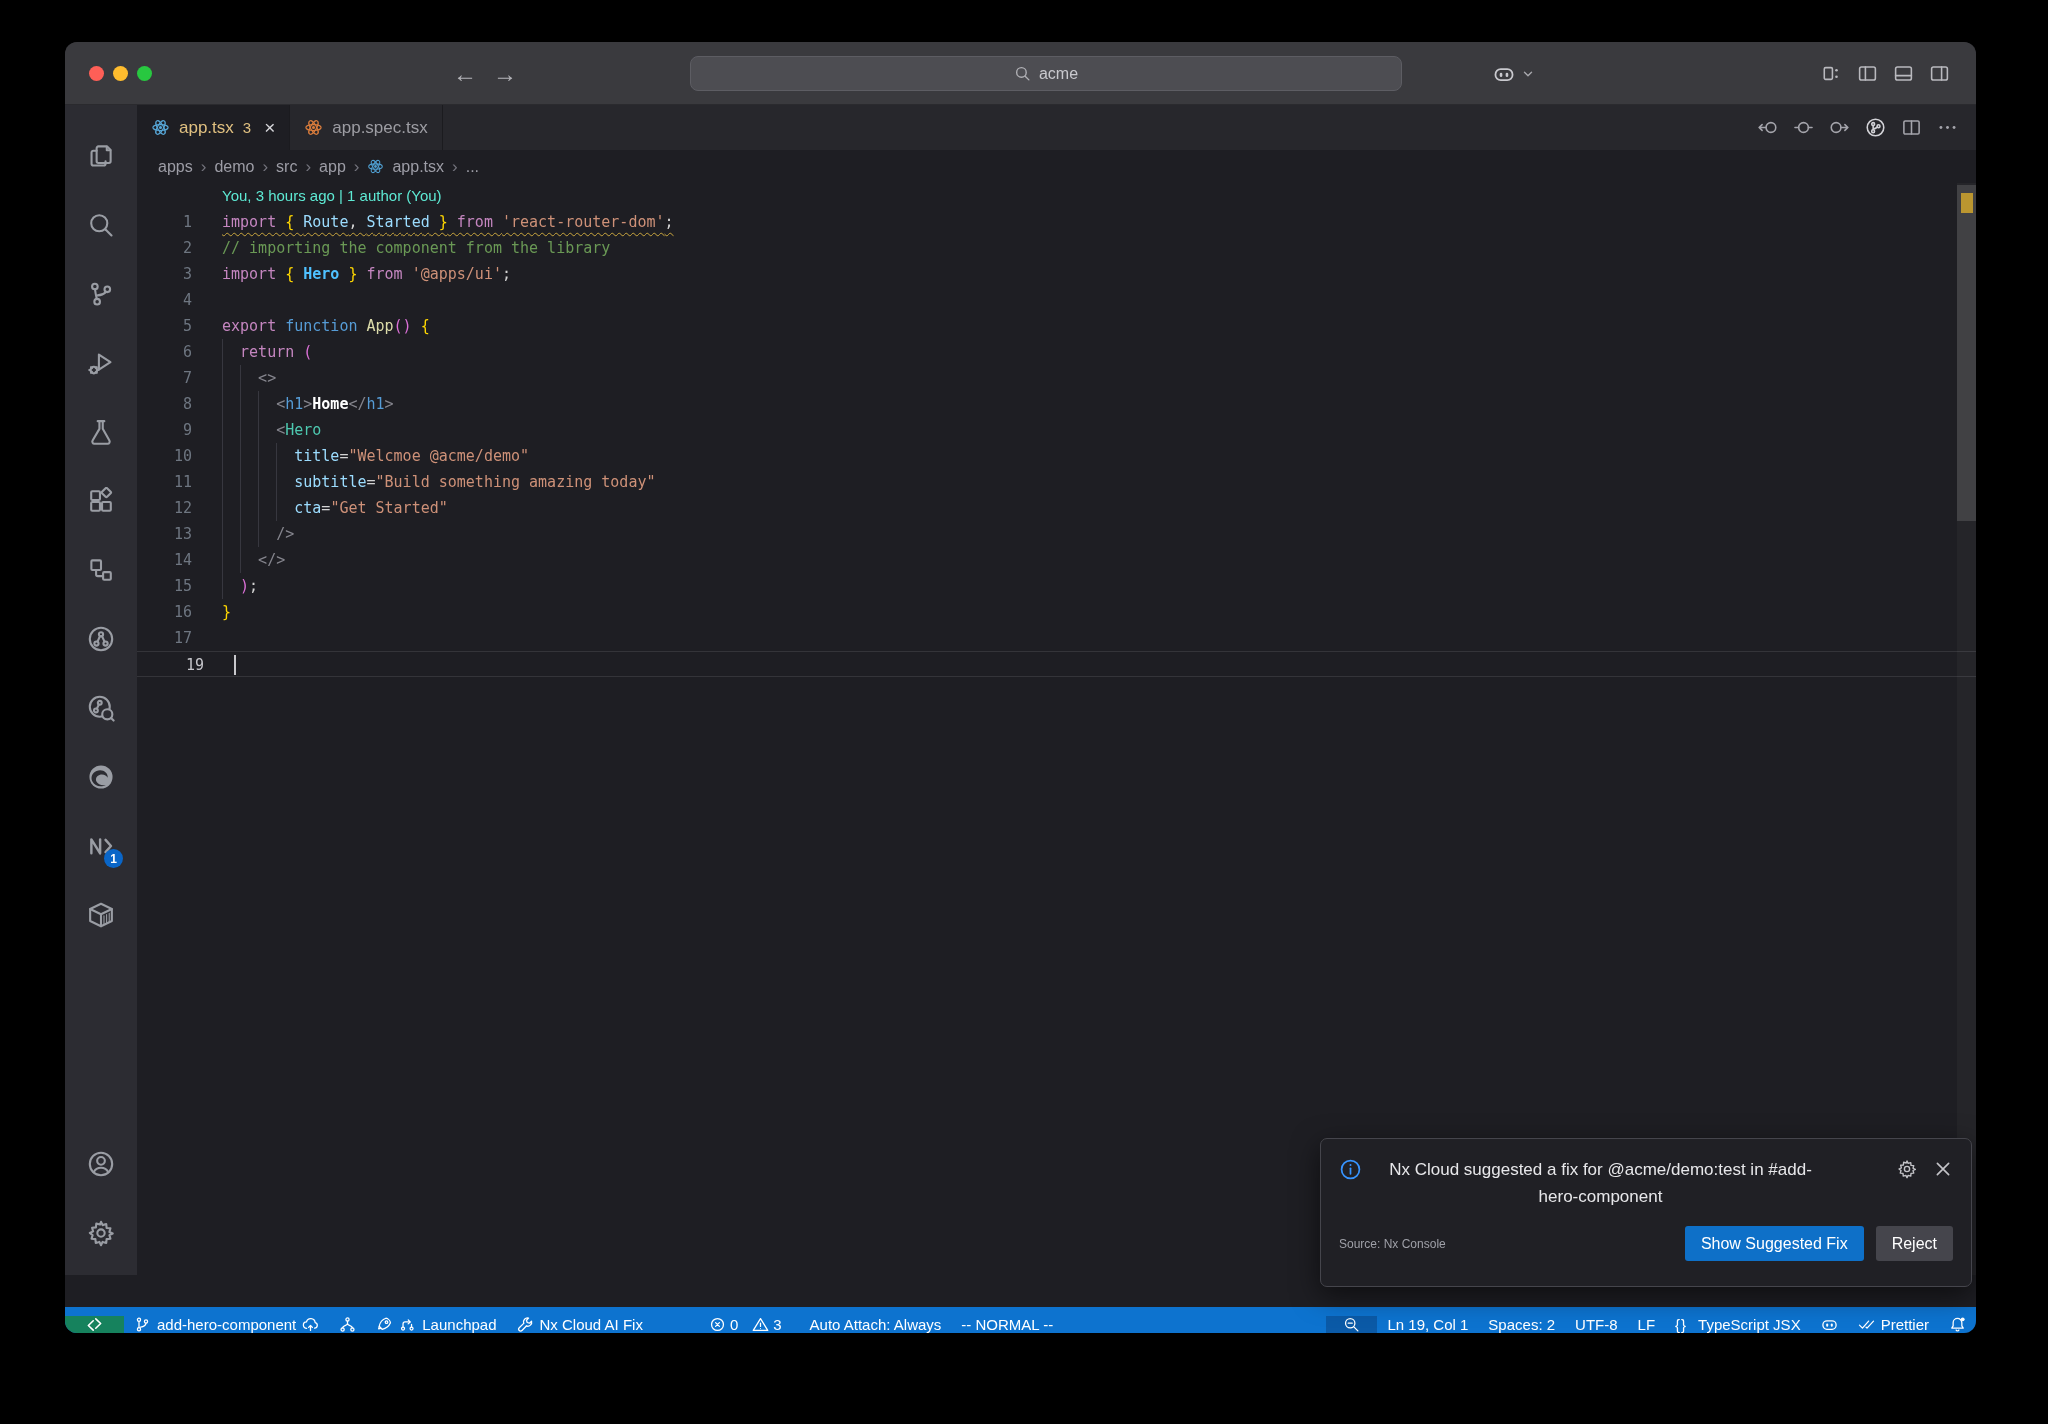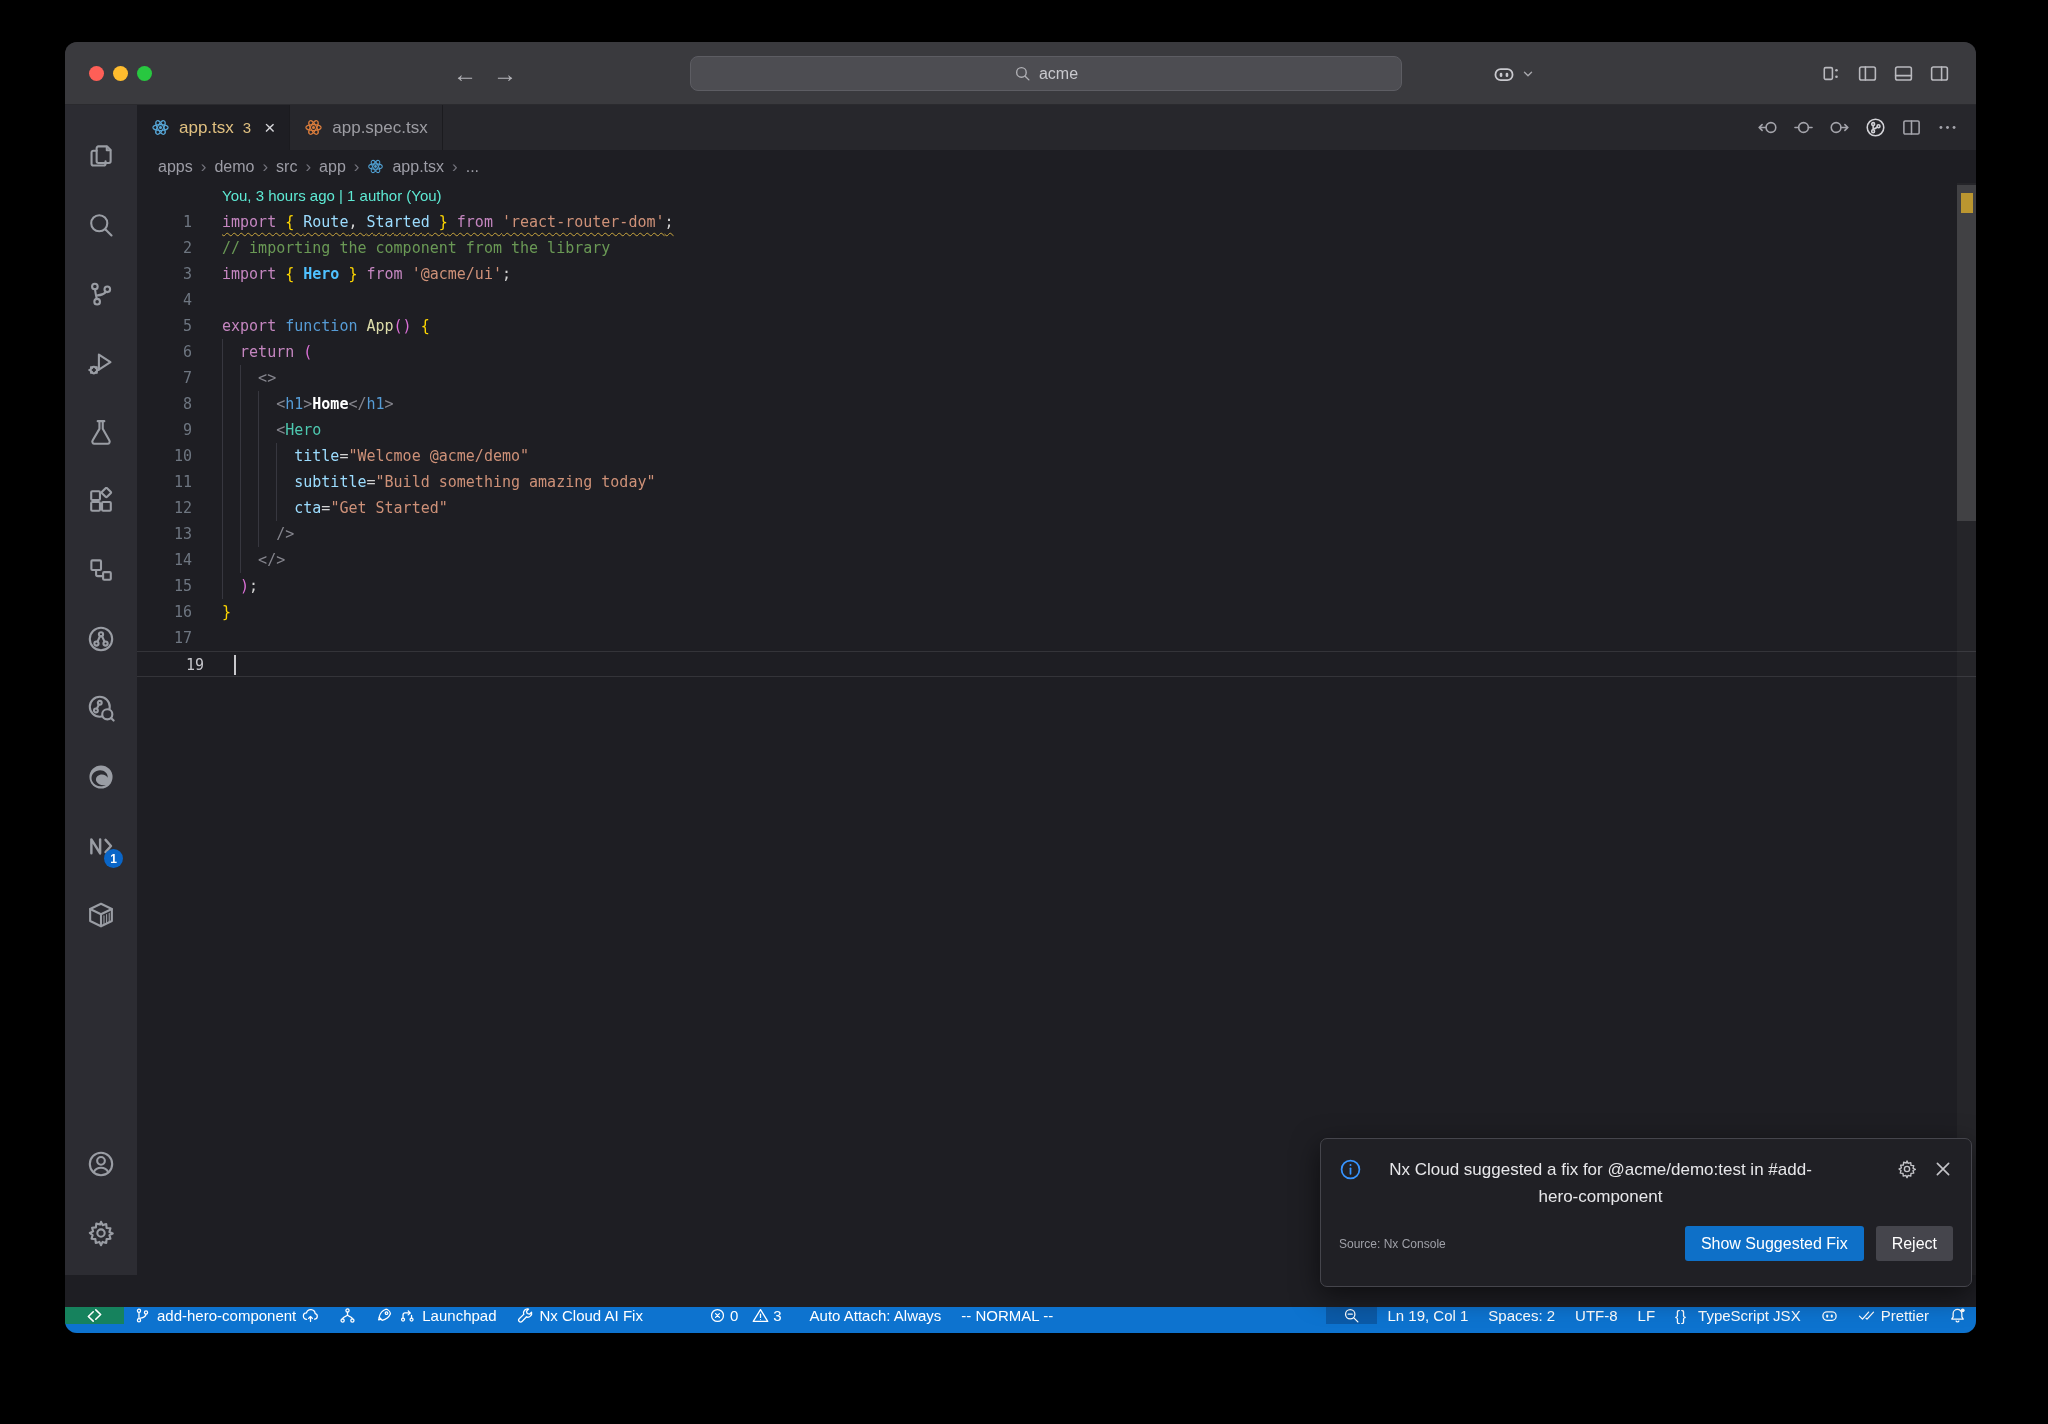--- a/index.html
+++ b/index.html
@@ -62,21 +62,21 @@
   .squiggle { text-decoration:underline; text-decoration-style:wavy; text-decoration-color:#c9a63e;
               text-decoration-thickness:1px; text-underline-offset:5px; }
   .tok.kw{color:#c586c0} .tok.fk{color:#569cd6} .tok.fn{color:#dcdcaa} .tok.vr{color:#9cdcfe}
   .tok.vb{color:#4fc1ff;font-weight:bold} .tok.st{color:#ce9178} .tok.cm{color:#6a9955} .tok.pn{color:#d4d4d4}
   .tok.tb{color:#85858d} .tok.tg{color:#569cd6} .tok.tx{color:#ffffff;font-weight:bold}
   .tok.b1{color:#ffd700} .tok.b2{color:#da70d6} .tok.ty{color:#4ec9b0}
   .scroll-track { position:absolute; right:0; top:0; bottom:0; width:19px; background:rgba(255,255,255,.03); }
   .scroll-slider { position:absolute; right:0; top:2px; width:19px; height:336px; background:rgba(255,255,255,.13); }
   .scroll-marker { position:absolute; right:3px; top:10px; width:12px; height:20px; background:#bb9630; }
   
-  .statusbar { height:26px; flex:none; background:#0d73cf; display:flex; align-items:flex-start; color:#fff; font-size:15px;margin-top:32px; }
+  .statusbar { height:26px; flex:none; background:#0d73cf; display:flex; align-items:flex-end; color:#fff; font-size:15px;margin-top:32px; }
   .seg { display:flex; align-items:center; gap:6px; padding:0 10px; white-space:nowrap; }
   .seg .ic { width:17px; height:17px; }
   .seg-green { background:#16825d; padding:0 21px; }
   .seg-dark { background:#0b5aa7; padding:0 17px; }
   .gap-left { margin-left:46px; }
   .sb-spacer { flex:1; }
   .part { display:flex; align-items:center; gap:4px; margin-right:8px; }
   .braces-txt { font-size:15px; letter-spacing:1px; }
   
   .toast { position:absolute; left:1255px; top:1096px; width:652px; min-height:149px; background:#202025;
@@ -339,21 +339,21 @@
             <div class="row">
               <div class="gutter">1</div>
               <div class="codeln"><span class="squiggle"><span class="tok kw">import </span><span class="tok b1">{ </span><span class="tok vr">Route</span><span class="tok pn">, </span><span class="tok vr">Started</span><span class="tok b1"> }</span><span class="tok kw"> from </span><span class="tok st">'react-router-dom'</span><span class="tok pn">;</span></span></div>
             </div>
             <div class="row">
               <div class="gutter">2</div>
               <div class="codeln"><span class="tok cm">// importing the component from the library</span></div>
             </div>
             <div class="row">
               <div class="gutter">3</div>
-              <div class="codeln"><span class="tok kw">import </span><span class="tok b1">{ </span><span class="tok vb">Hero</span><span class="tok b1"> }</span><span class="tok kw"> from </span><span class="tok st">'@acme/ui'</span><span class="tok pn">;</span></div>
+              <div class="codeln"><span class="tok kw">import </span><span class="tok b1">{ </span><span class="tok vb">Hero</span><span class="tok b1"> }</span><span class="tok kw"> from </span><span class="tok st">'@apps/ui'</span><span class="tok pn">;</span></div>
             </div>
             <div class="row">
               <div class="gutter">4</div>
               <div class="codeln"></div>
             </div>
             <div class="row">
               <div class="gutter">5</div>
               <div class="codeln"><span class="tok kw">export </span><span class="tok fk">function </span><span class="tok fn">App</span><span class="tok b2">()</span><span class="tok b1"> {</span></div>
             </div>
             <div class="row">

